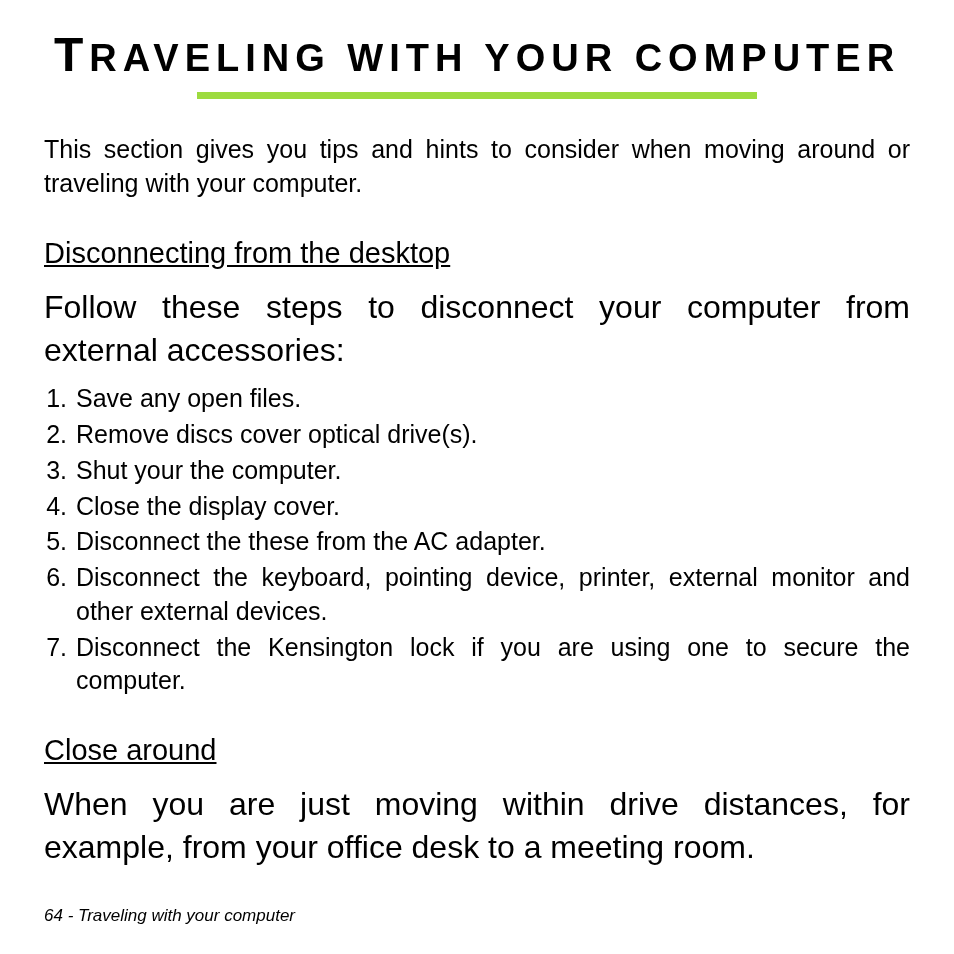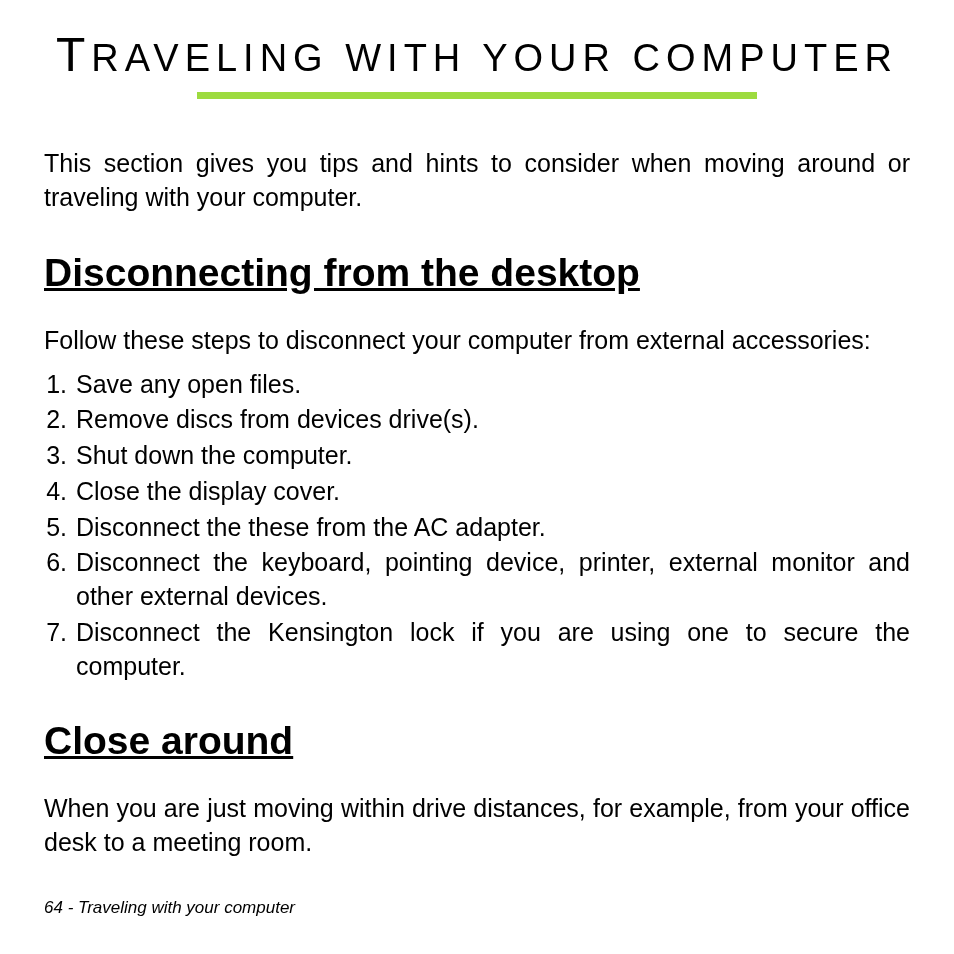--- a/index.html
+++ b/index.html
@@ -1,67 +1,67 @@
 <!DOCTYPE html>
 <html><head>
 <meta charset="utf-8">
 <style>
   * { box-sizing: border-box; margin: 0; padding: 0; }
   html, body { width: 954px; height: 954px; background: #fff; font-family: Arial, Helvetica, sans-serif; color: #000; }
   .page { padding: 30px 44px 0 44px; position: relative; height: 100%; }
   .title-wrap { text-align: center; margin-top: 0; }
   .title {
-    font-weight: 400;
+    font-weight: 700;
     letter-spacing: 6px;
     text-transform: uppercase;
     font-size: 38px;
     line-height: 1.05;
     display: inline-block;
     text-align: center;
   }
   .title .big { font-size: 48px; letter-spacing: 6px; }
   .rule {
     width: 560px;
     height: 7px;
     background: #9ddb3f;
     margin: 12px auto 0 auto;
   }
   .intro {
-    margin-top: 48px;
+    margin-top: 34px;
     font-size: 25px;
     line-height: 1.35;
     text-align: justify;
   }
   .h2 {
-    font-size: 39px;
-    font-weight: 700;
+    font-size: 29px;
+    font-weight: 400;
     text-decoration: underline;
     margin-top: 36px;
   }
   .lead {
-    margin-top: 29px;
-    font-size: 25px;
+    margin-top: 16px;
+    font-size: 32px;
     line-height: 1.35;
     text-align: justify;
   }
   ol.steps {
     margin-top: 10px;
     padding-left: 30px;
     font-size: 25px;
     line-height: 1.35;
   }
   ol.steps li {
     padding-left: 2px;
     margin-top: 2px;
     text-align: justify;
   }
   .footer {
     position: absolute;
     left: 44px;
-    bottom: 36px;
+    bottom: 28px;
     font-size: 17px;
     font-style: italic;
     color: #000;
   }
 </style>
 </head>
 <body>
 
 <div class="page">
 
@@ -71,22 +71,22 @@
     </div>
     <div class="rule"></div>
   </div>
 
   <p class="intro">This section gives you tips and hints to consider when moving around or traveling with your computer.</p>
 
   <h2 class="h2">Disconnecting from the desktop</h2>
   <p class="lead">Follow these steps to disconnect your computer from external accessories:</p>
   <ol class="steps">
     <li>Save any open files.</li>
-    <li>Remove discs from devices drive(s).</li>
-    <li>Shut down the computer.</li>
+    <li>Remove discs cover optical drive(s).</li>
+    <li>Shut your the computer.</li>
     <li>Close the display cover.</li>
     <li>Disconnect the these from the AC adapter.</li>
     <li>Disconnect the keyboard, pointing device, printer, external monitor and other external devices.</li>
     <li>Disconnect the Kensington lock if you are using one to secure the computer.</li>
   </ol>
 
   <h2 class="h2">Close around</h2>
   <p class="lead">When you are just moving within drive distances, for example, from your office desk to a meeting room.</p>
 
   <div class="footer">64 - Traveling with your computer</div>

